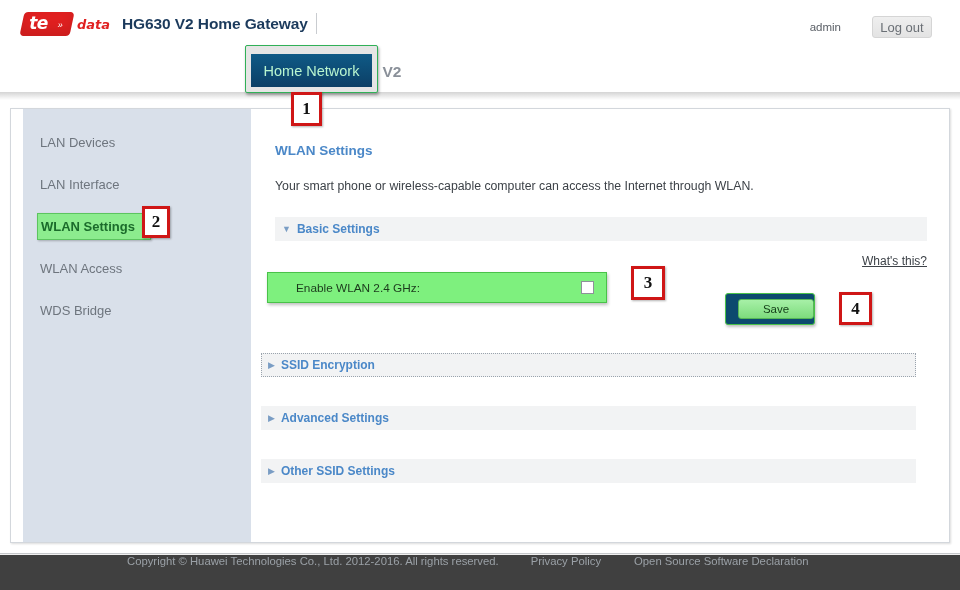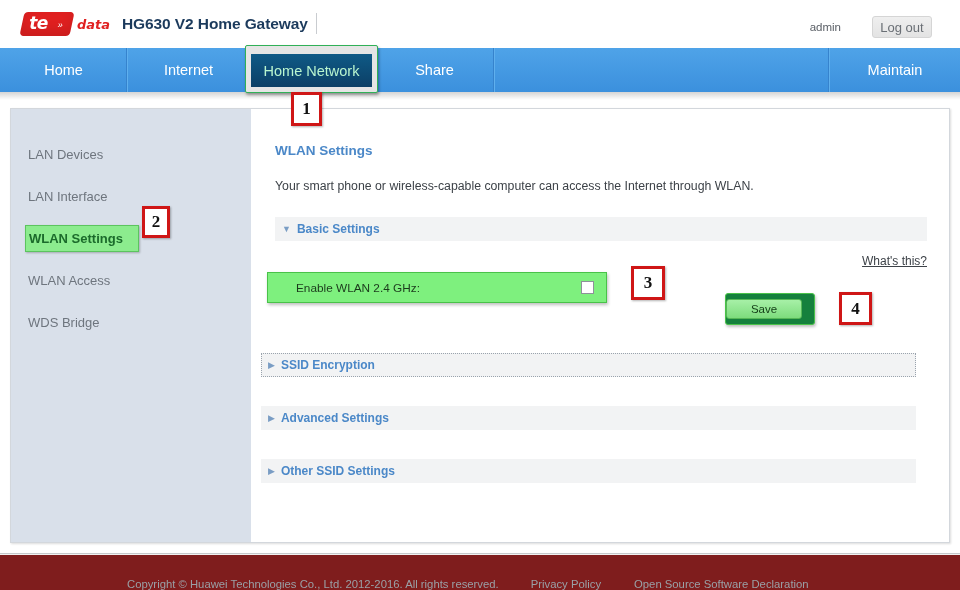--- a/index.html
+++ b/index.html
@@ -191,24 +191,24 @@
     position: absolute;
     left: 10px; top: 108px;
     width: 940px; height: 435px;
     background: #ffffff;
     border: 1px solid #d3d7dc;
     box-shadow: 1px 1px 2px rgba(0,0,0,.14);
   }
 
   .sidebar {
     position: absolute;
-    left: 0; top: 0;
+    left: 12px; top: 0;
     width: 240px; height: 433px;
     background: #d9e0ea;
-    padding-top: 32px;
+    padding-top: 20px;
   }
   .side-item {
     position: relative;
     height: 27px;
     margin-bottom: 15px;
     display: flex;
     align-items: center;
     padding-left: 17px;
     color: #6e757e;
     font-size: 13px;
@@ -300,27 +300,27 @@
     width: 13px; height: 13px;
     background: #ffffff;
     border: 1px solid #8d9299;
     cursor: pointer;
   }
 
   .save-wrap {
     position: absolute;
     left: 474px; top: 184px;
     width: 90px; height: 32px;
-    background: #15803d;
+    background: #0c4a6e;
     border: 1px solid #49c249;
     border-radius: 3px;
     box-shadow: 1px 2px 3px rgba(0,0,0,.25);
     display: flex;
     align-items: center;
-    justify-content: flex-start;
+    justify-content: flex-end;
   }
   .save-btn {
     width: 76px; height: 20px;
     background: linear-gradient(#a7f0a7, #7ddc7d);
     border: 1px solid #56b756;
     border-radius: 3px;
     color: #16401a;
     font-size: 11.5px;
     display: flex;
     align-items: center;
@@ -330,23 +330,23 @@
 
   .sec-encryption { position: absolute; left: 10px; top: 244px; width: 655px; }
   .sec-advanced   { position: absolute; left: 10px; top: 297px; width: 655px; }
   .sec-otherssid  { position: absolute; left: 10px; top: 350px; width: 655px; }
 
   
   .footer {
     position: absolute;
     left: 0; top: 555px;
     width: 960px; height: 35px;
-    background: #7f1d1d;
-    display: flex;
-    align-items: flex-end;
+    background: #404040;
+    display: flex;
+    align-items: flex-start;
     padding-left: 127px;
   }
   .footer span, .footer a {
     color: #9aa0a6;
     font-size: 11.3px;
     text-decoration: none;
   }
   .footer a { cursor: pointer; }
   .footer .gap1 { margin-left: 32px; }
   .footer .gap2 { margin-left: 33px; }
@@ -388,28 +388,20 @@
       </div>
 
       <div class="header-title">HG630 V2 Home Gateway</div>
       <div class="header-sep"></div>
       <div class="header-model">HG630 V2</div>
 
       <div class="header-user">admin</div>
       <div class="logout-btn">Log out</div>
     </div>
 
-    <div class="navbar">
-      <div class="nav-item nav-home">Home</div>
-      <div class="nav-item nav-internet">Internet</div>
-      <div class="nav-item nav-homenet"></div>
-      <div class="nav-item nav-share">Share</div>
-      <div class="nav-spacer"></div>
-      <div class="nav-item nav-maintain">Maintain</div>
-    </div>
     <div class="nav-shadow"></div>
 
     <div class="nav-active-box">
       <div class="nav-active-inner">Home Network</div>
     </div>
 
     <div class="body-panel">
 
       <div class="sidebar">
         <div class="side-item">LAN Devices</div>

